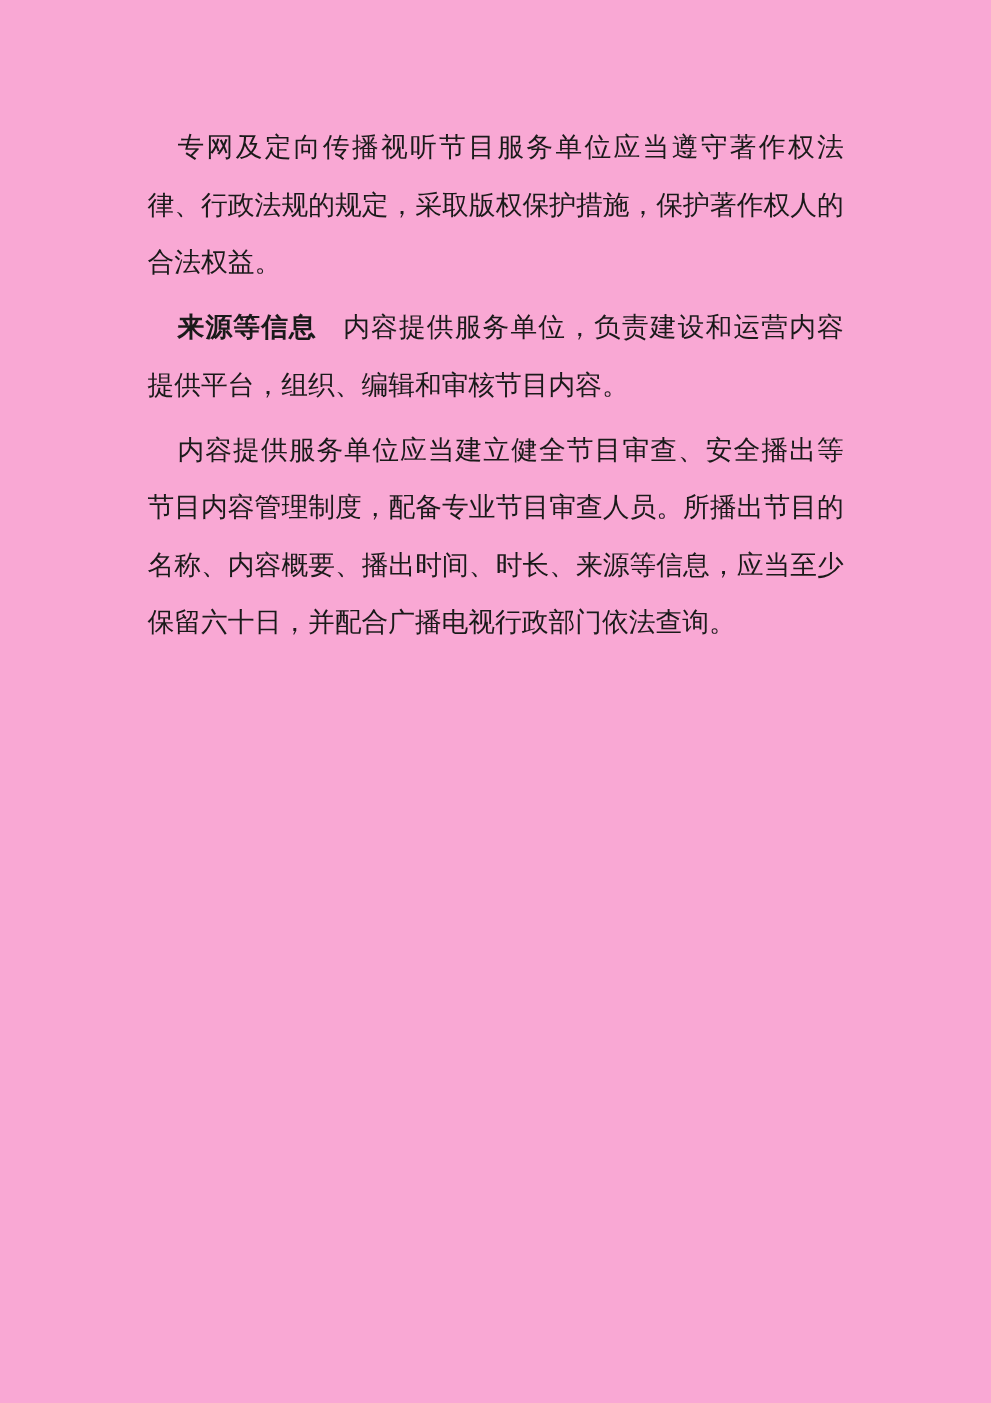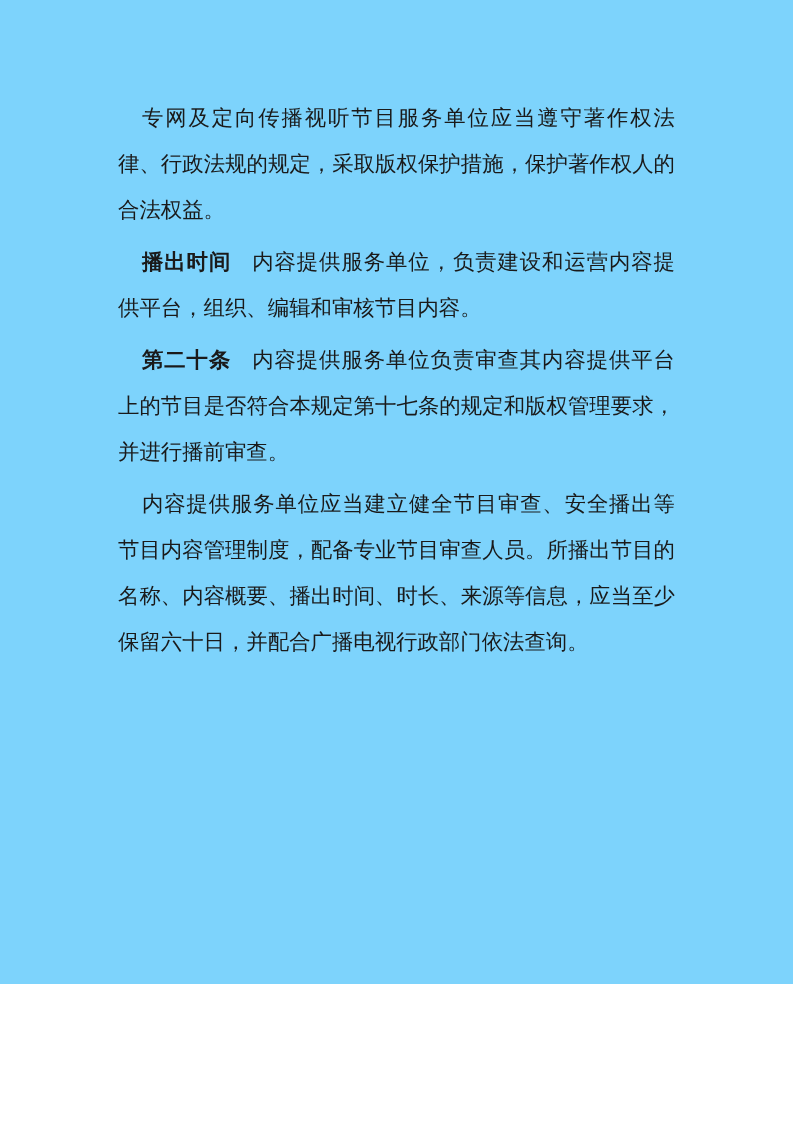--- a/index.html
+++ b/index.html
@@ -3,22 +3,22 @@
 <meta charset="utf-8">
 <style>
   html, body {
     margin: 0;
     padding: 0;
     background: #ffffff;
   }
   .page {
     position: relative;
     width: 793px;
-    height: 984px;
-    background: #7dd3fc;
+    height: 1122px;
+    background: #f9a8d4;
     overflow: hidden;
   }
   .content {
     position: absolute;
     top: 95px;
     left: 118px;
     width: 557px;
     font-family: "Liberation Serif", "DejaVu Serif", serif;
     color: #1a1a1a;
   }
@@ -37,22 +37,21 @@
   }
 </style>
 </head>
 <body>
 
 <div class="page">
   <div class="content">
 
     <p class="para"><span>专网及定向传播视听节目服务单位应当遵守著作权法律、行政法规的规定，采取版权保护措施，保护著作权人的合法权益。</span></p>
 
-    <p class="para"><span class="article-num">播出时间</span><span>内容提供服务单位，负责建设和运营内容提供平台，组织、编辑和审核节目内容。</span></p>
+    <p class="para"><span class="article-num">来源等信息</span><span>内容提供服务单位，负责建设和运营内容提供平台，组织、编辑和审核节目内容。</span></p>
 
 
-    <p class="para"><span class="article-num">第二十条</span><span>内容提供服务单位负责审查其内容提供平台上的节目是否符合本规定第十七条的规定和版权管理要求，并进行播前审查。</span></p>
 
     <p class="para"><span>内容提供服务单位应当建立健全节目审查、安全播出等节目内容管理制度，配备专业节目审查人员。所播出节目的名称、内容概要、播出时间、时长、来源等信息，应当至少保留六十日，并配合广播电视行政部门依法查询。</span></p>
 
 
   </div>
 </div>
 
 </body></html>

